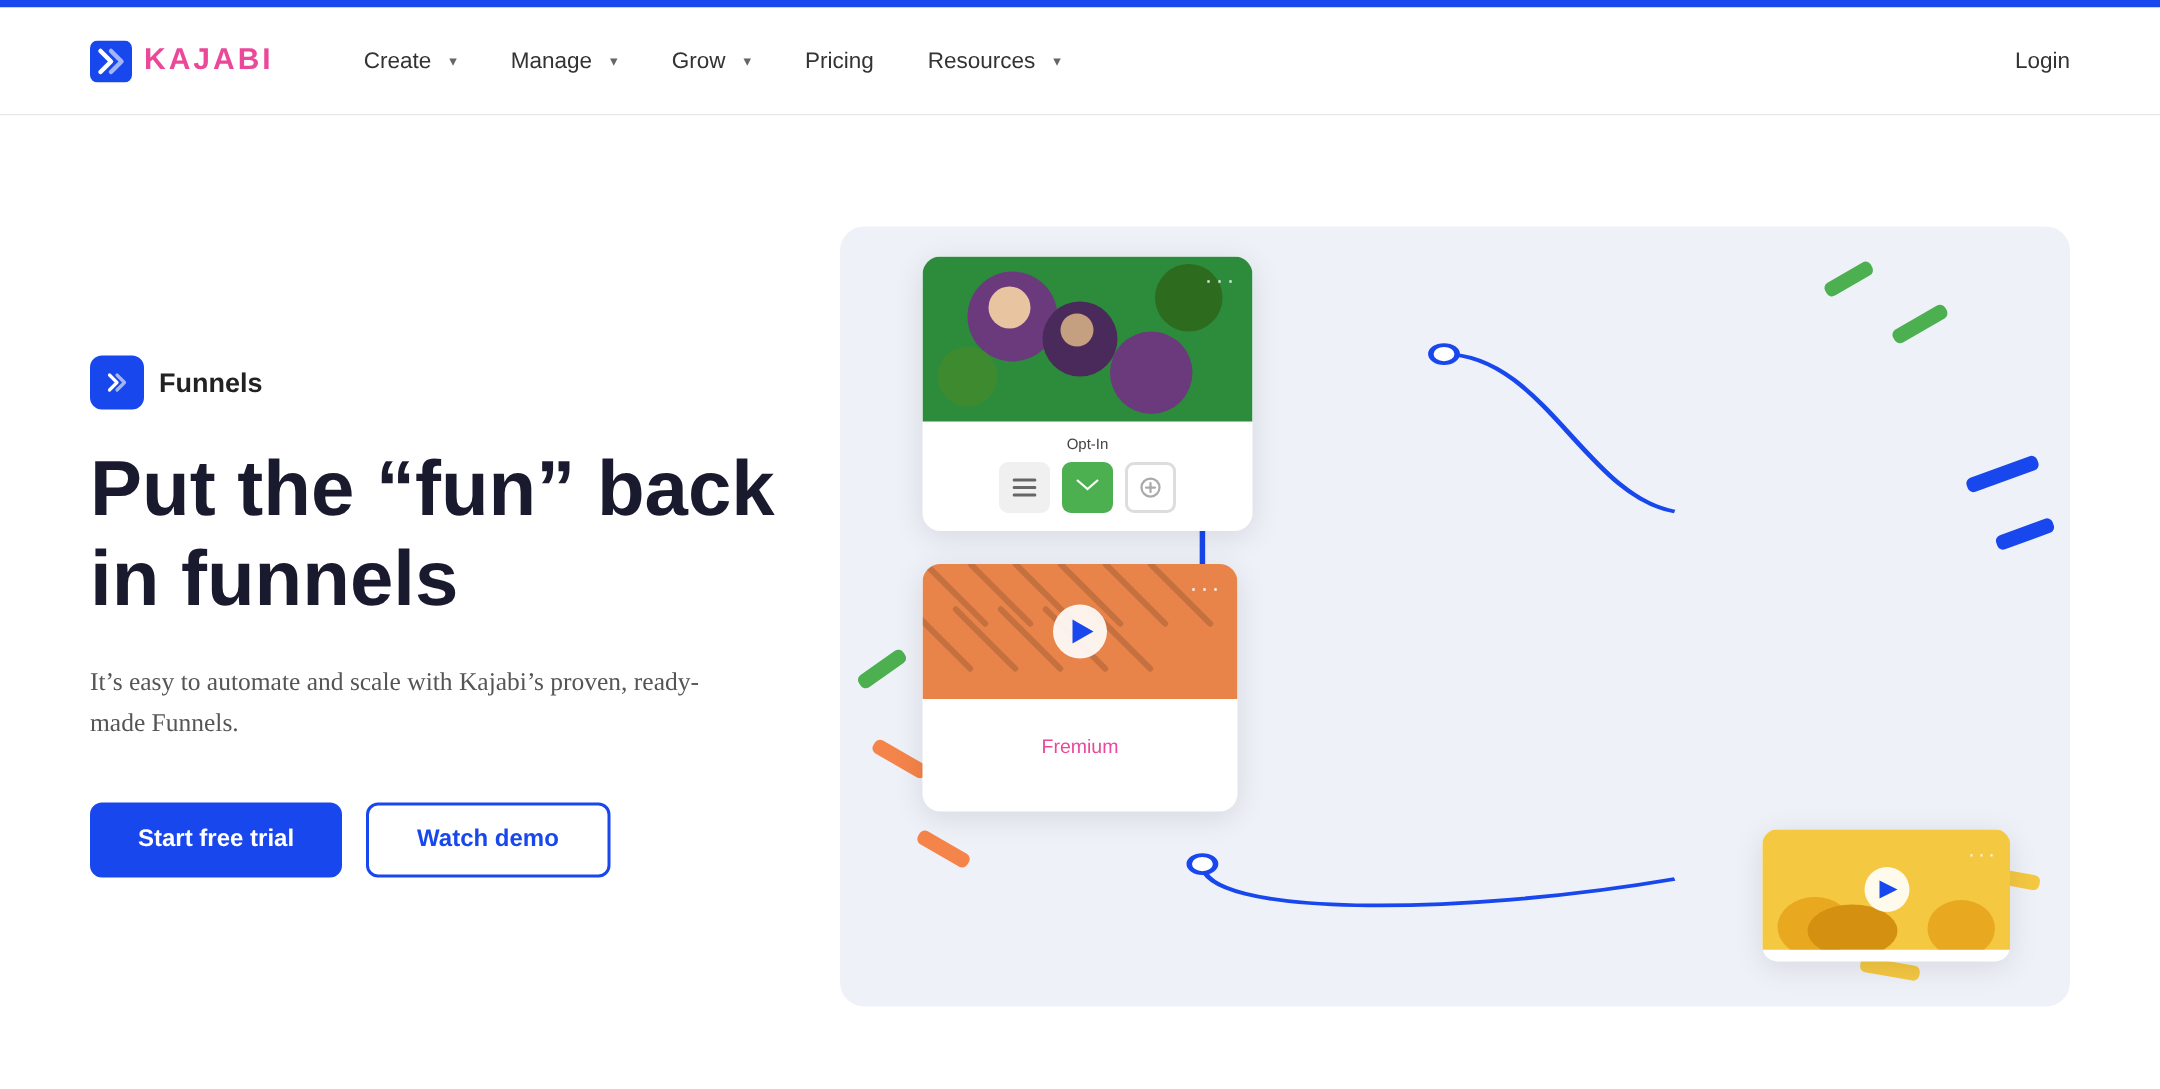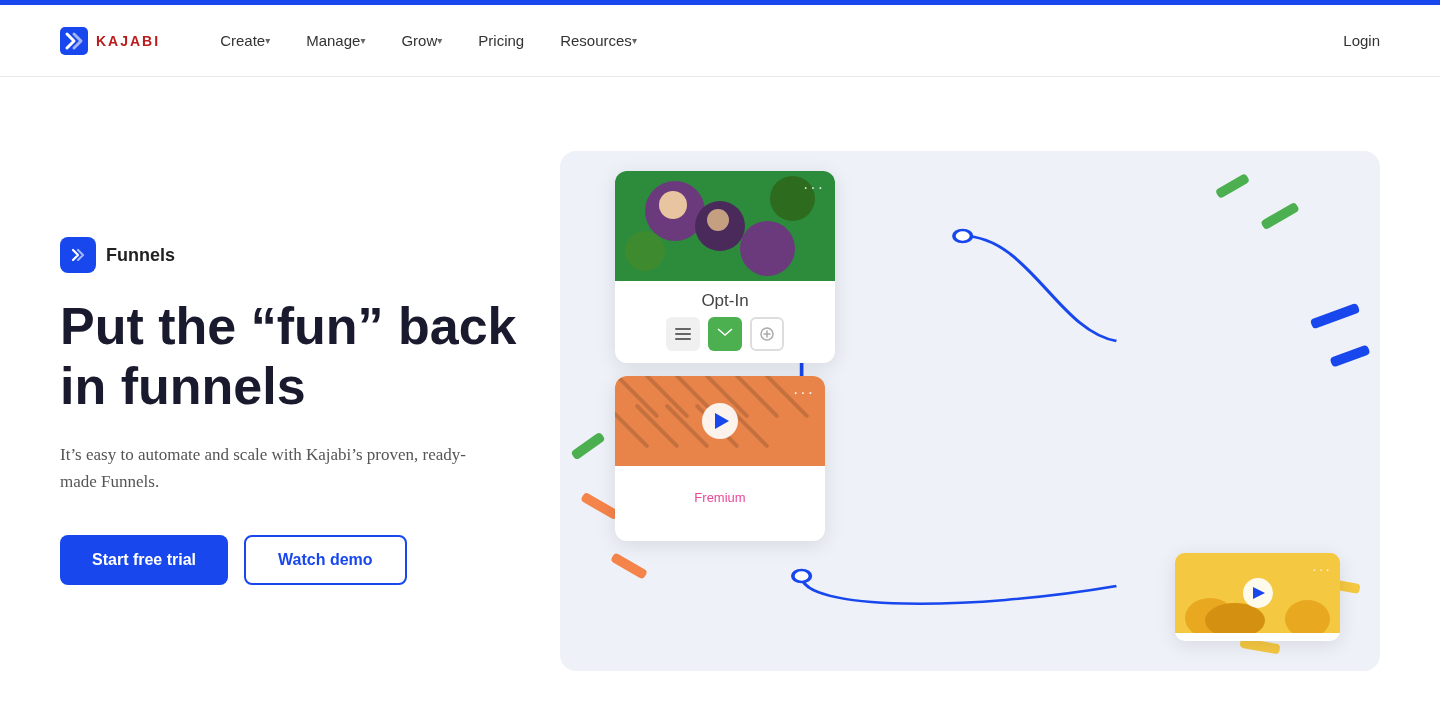--- a/index.html
+++ b/index.html
@@ -26,38 +26,38 @@
       align-items: center;
       gap: 8px;
       margin-right: 60px;
       text-decoration: none;
     }
     .nav-logo-icon {
       width: 28px;
       height: 28px;
     }
     .nav-logo-text {
-      font-size: 14px;
+      font-size: 20px;
       font-weight: 700;
-      color: #b91c1c;
+      color: #ec4899;
       letter-spacing: 2px;
     }
     .nav-links {
       display: flex;
       align-items: center;
       gap: 36px;
       flex: 1;
     }
     .nav-link {
       font-size: 15px;
       color: #333;
       text-decoration: none;
       display: flex;
       align-items: center;
-      gap: 0;
+      gap: 12px;
       cursor: pointer;
     }
     .chevron {
       font-size: 10px;
       color: #666;
     }
     .nav-right {
       display: flex;
       align-items: center;
       gap: 24px;
@@ -212,21 +212,21 @@
     .three-dots-optin {
       position: absolute;
       top: 8px;
       right: 10px;
       color: rgba(255,255,255,0.8);
       font-size: 16px;
       letter-spacing: 2px;
     }
     .opt-in-label {
       text-align: center;
-      font-size: 17px;
+      font-size: 10px;
       color: #444;
       padding: 10px 0 6px;
       font-weight: 500;
     }
     .opt-in-icons {
       display: flex;
       justify-content: center;
       gap: 8px;
       padding: 0 12px;
     }

